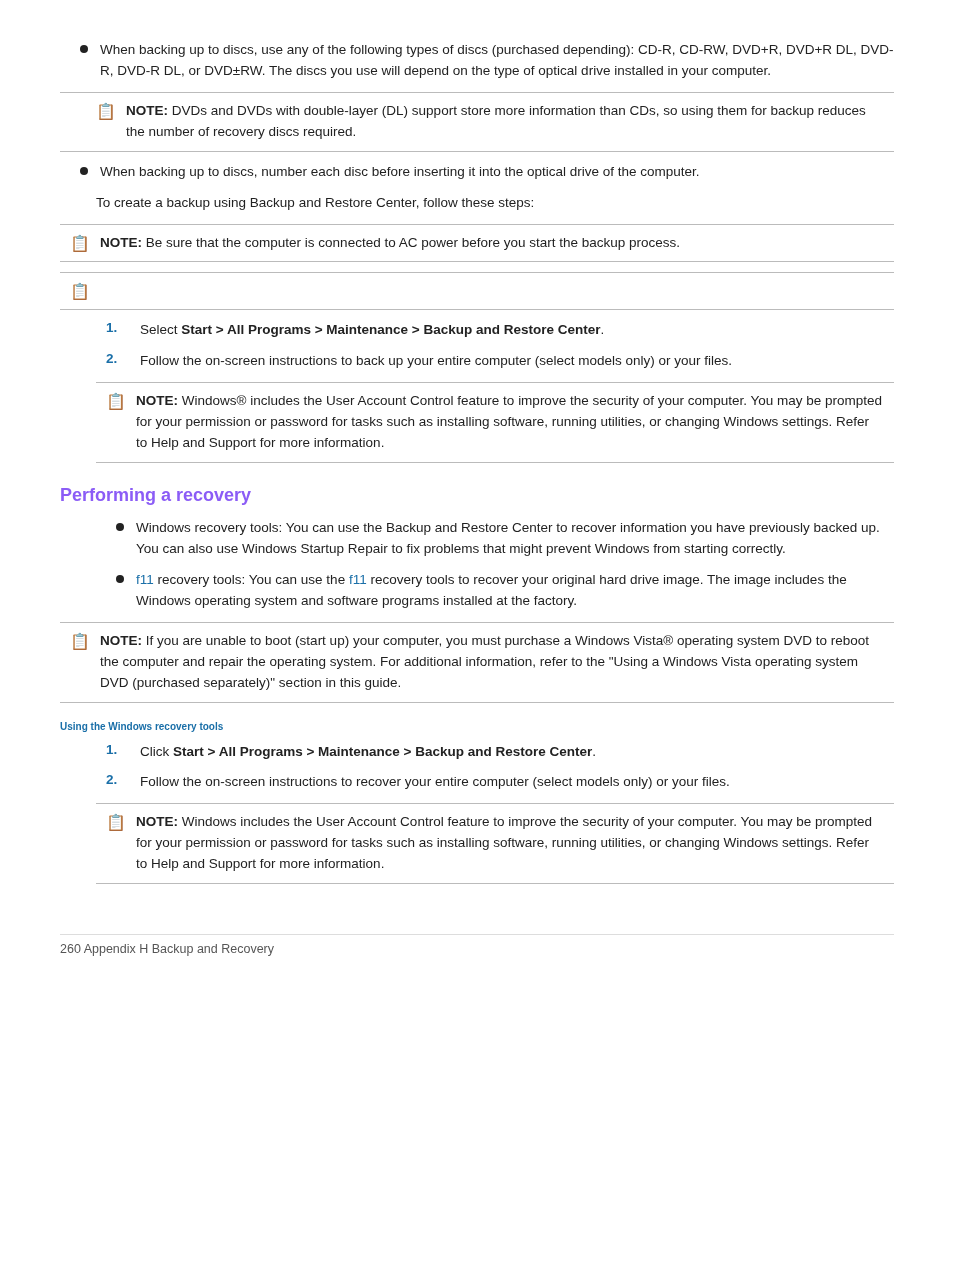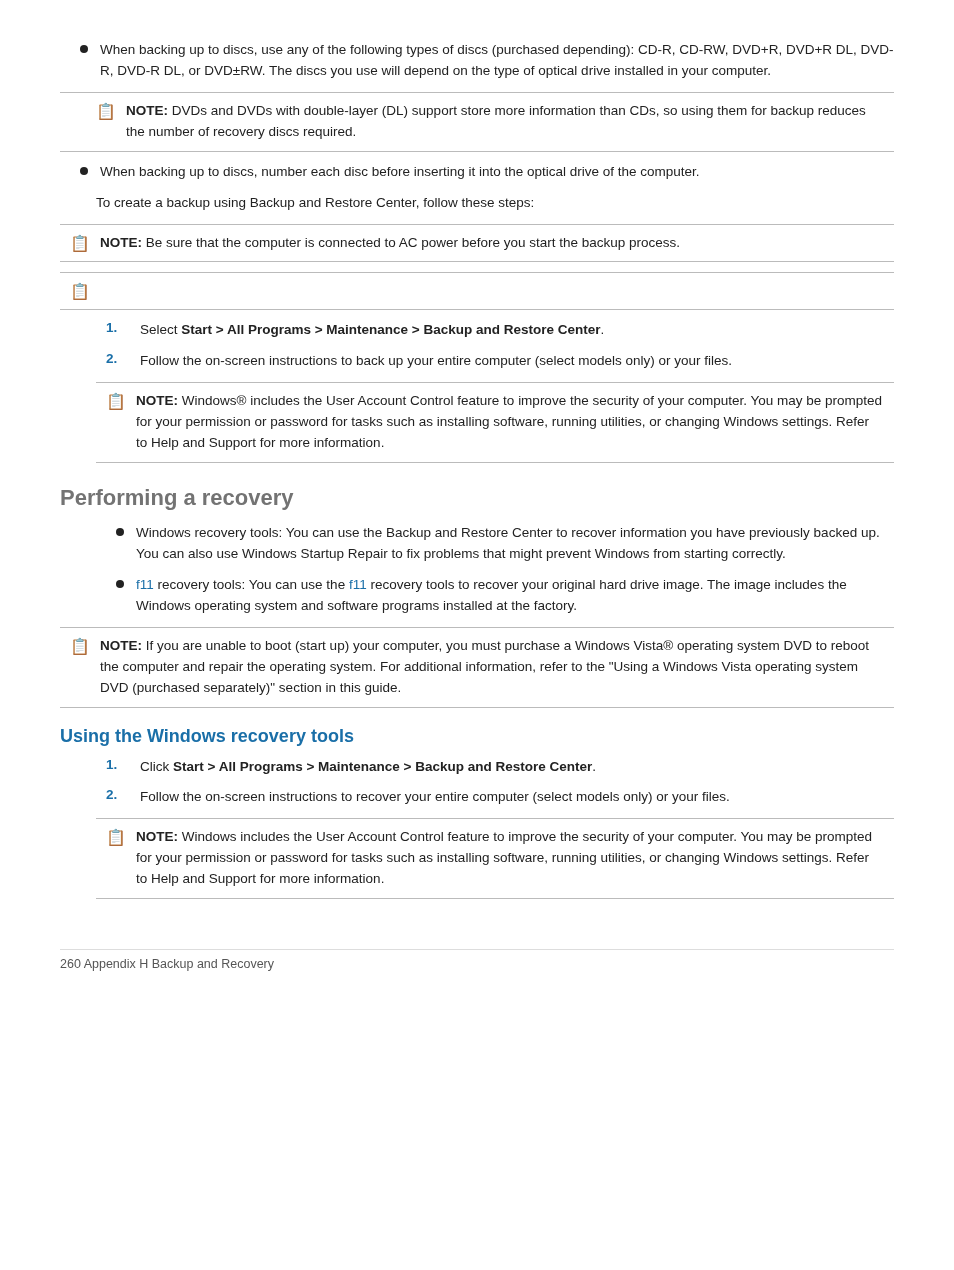--- a/index.html
+++ b/index.html
@@ -79,28 +79,28 @@
       margin-right: 6px;
       font-size: 13.5px;
     }
     .step-text {
       flex: 1;
       line-height: 1.55;
     }
 
     
     .section-heading {
-      color: #737373;
-      font-size: 22px;
+      color: #8b5cf6;
+      font-size: 18px;
       font-weight: bold;
       margin: 22px 0 12px 0;
     }
     .subsection-heading {
       color: #1a6fa8;
-      font-size: 18px;
+      font-size: 10px;
       font-weight: bold;
       margin: 18px 0 10px 0;
     }
 
     .para {
       line-height: 1.55;
       margin-bottom: 10px;
     }
 
     

